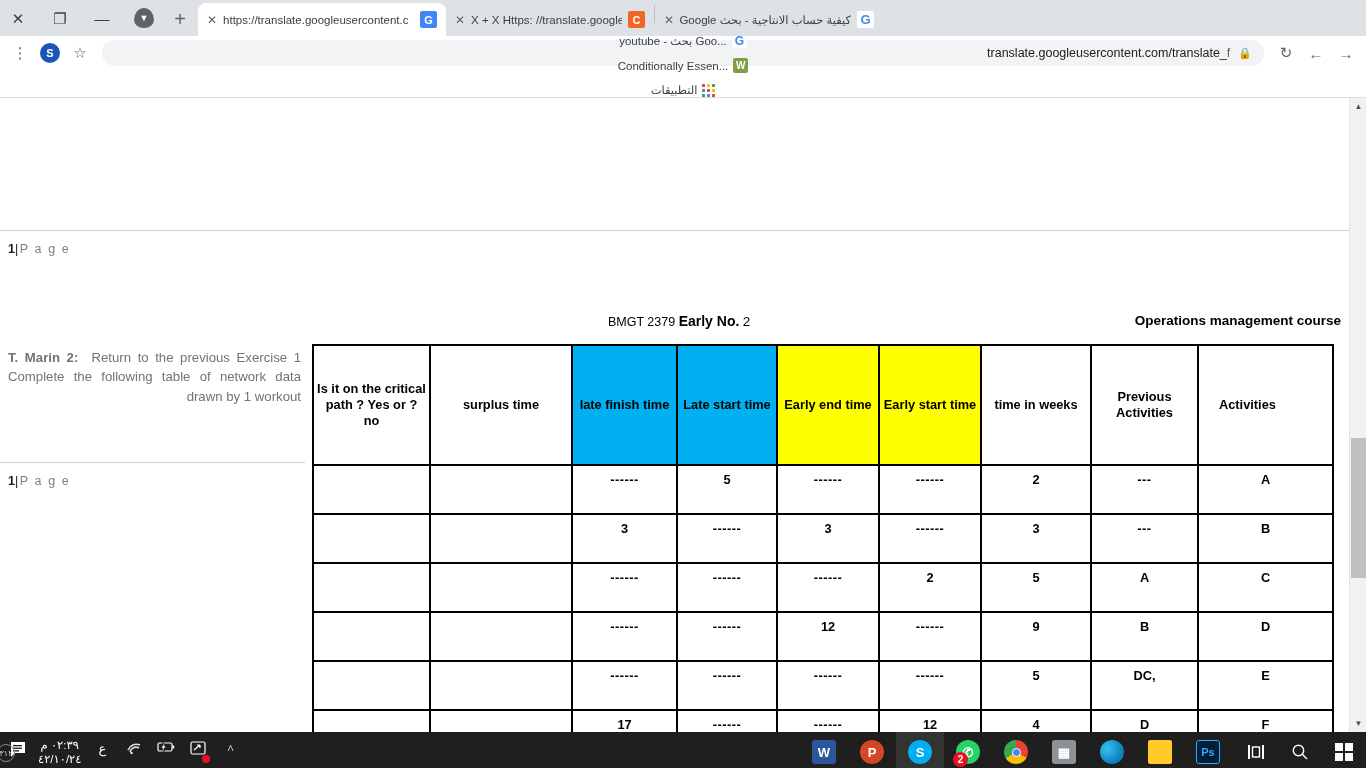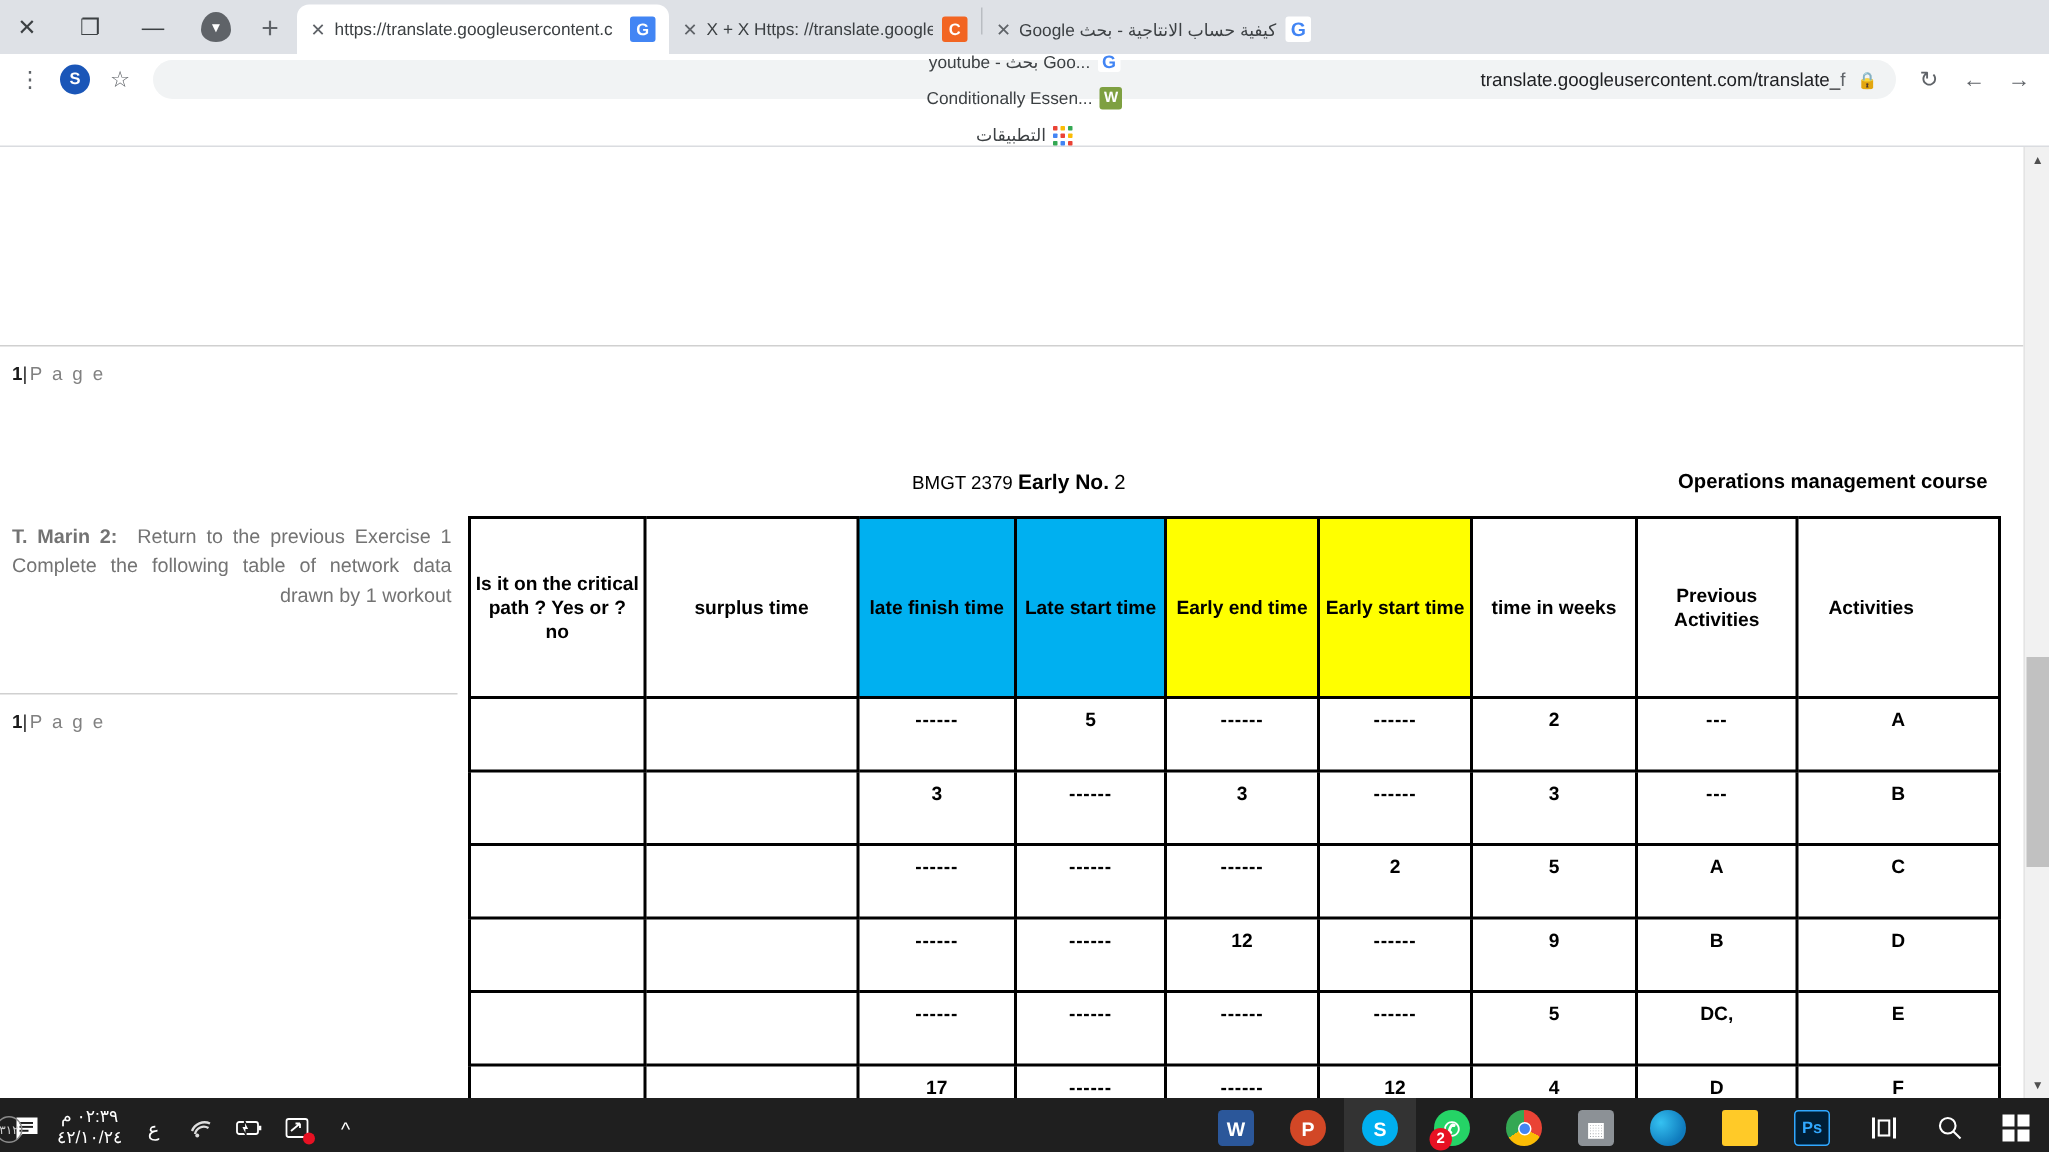--- a/index.html
+++ b/index.html
@@ -163,21 +163,21 @@
     position: absolute; width: 1349px; left: 0;
     font-size: 13.5px; color: #000;
     font-family: "Liberation Sans", sans-serif;
   }
   .dh-left {
     position: absolute; left: 608px;
     font-weight: normal; font-size: 12.5px;
   }
   .dh-left b { font-weight: bold; font-size: 14px; }
   .dh-right {
-    position: absolute; right: 24px;
+    position: absolute; right: 8px;
     font-weight: bold; font-size: 13.5px;
   }
 
   .intro-text {
     position: absolute;
     left: 8px; top: 250px; width: 293px;
     font-size: 13.2px; line-height: 19.4px;
     color: #737373;
     text-align: justify;
     text-align-last: right;
@@ -251,22 +251,22 @@
   .tb-left {
     display: flex; flex-direction: row; align-items: center;
     height: 40px; padding-left: 6px; gap: 10px;
   }
   .tray-clock {
     color: #ffffff; font-size: 11.5px; line-height: 14px;
     text-align: center; direction: rtl;
   }
   .tray-ico {
     color: #ffffff; font-size: 13px;
-    display: flex; align-items: center; justify-content: center;
-    width: 22px; height: 22px;
+    display: flex; align-items: flex-start; justify-content: center;
+    width: 22px; height: 22px; font-family: Liberation Serif, serif;
   }
   .tb-right {
     margin-left: auto;
     display: flex; flex-direction: row; align-items: center;
     height: 40px; padding-right: 2px;
   }
   .task-btn {
     width: 48px; height: 40px;
     display: flex; align-items: center; justify-content: center;
     position: relative;

